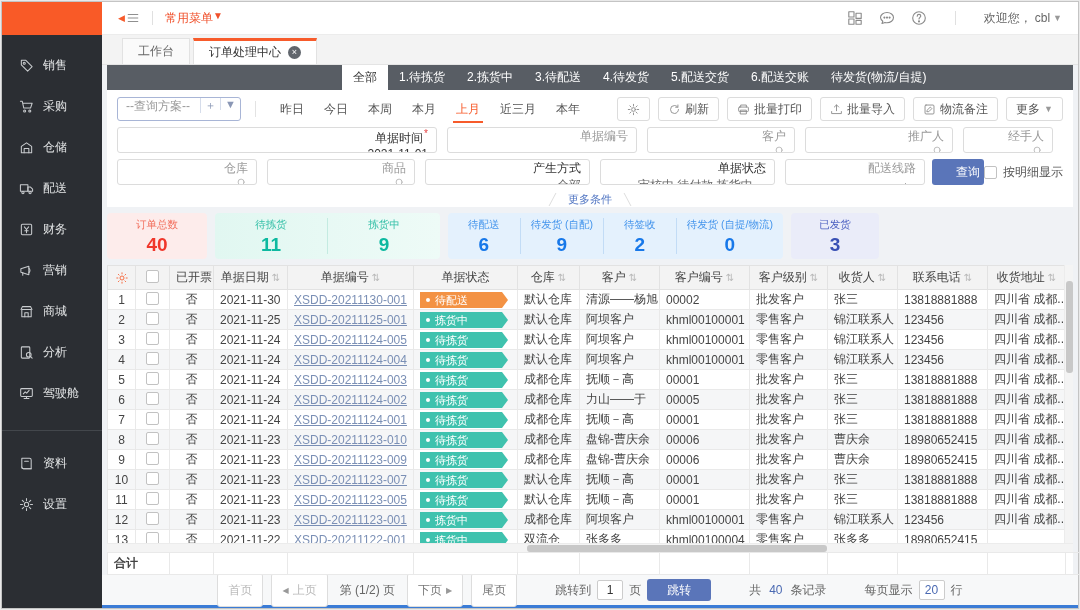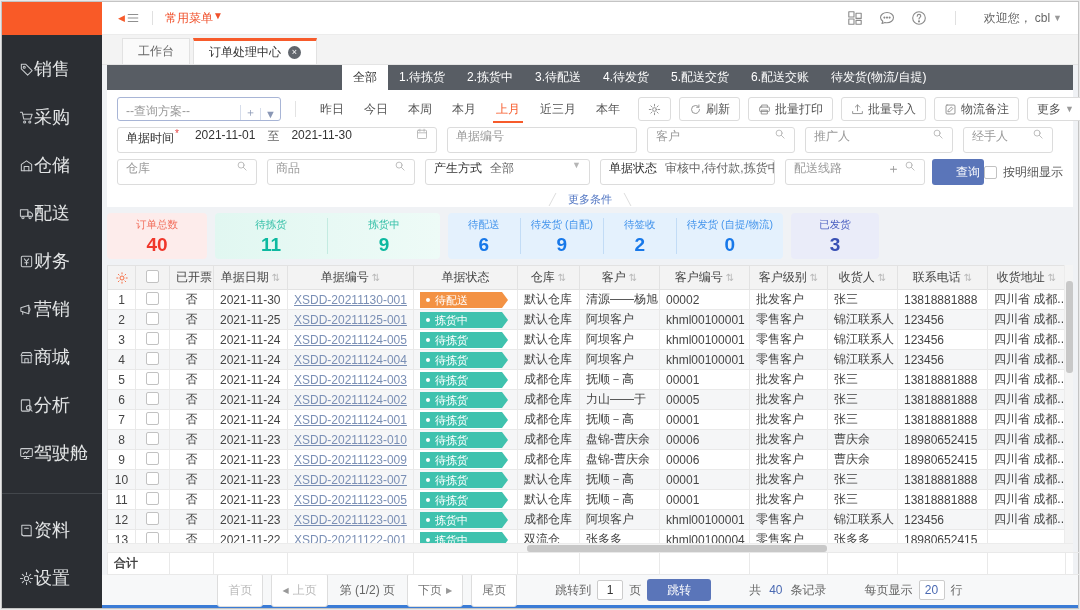--- a/index.html
+++ b/index.html
@@ -4,21 +4,21 @@
 <style>
   * { margin:0; padding:0; box-sizing:border-box; }
   html,body { width:1080px; height:610px; overflow:hidden; background:#e9e9e9; }
   body { font-family:"Liberation Sans","DejaVu Sans",sans-serif; font-size:12px; color:#333; }
   .app { display:flex; width:1078px; height:608px; margin:1px; border:1px solid #c4c4c4; background:#f0f2f5; }
 
   
   .sidebar { width:100px; flex-shrink:0; background:#2b2e33; display:flex; flex-direction:column; }
   .logo { height:33px; background:#f95a27; flex-shrink:0; }
   .side-nav { padding-top:10px; }
-  .side-item { display:flex; align-items:center; padding:12px 0 12px 17px; color:#e3e5e6; font-size:18px; cursor:pointer; }
+  .side-item { display:flex; align-items:center; gap:9px; padding:12px 0 12px 17px; color:#e3e5e6; font-size:12px; cursor:pointer; }
   .side-item .ico svg { width:15px; height:15px; stroke:#c9cccf; }
   .side-divider { border-top:1px solid #43474c; margin:16px 0 12px; }
 
   .main { flex:1; min-width:0; display:flex; flex-direction:column; border-bottom:3px solid #3b7cd6; background:#f0f2f5; }
 
   
   .topbar { height:33px; flex-shrink:0; background:#fff; display:flex; align-items:center; padding:0 16px; border-bottom:1px solid #ececec; }
   .collapse { display:flex; align-items:center; gap:1px; cursor:pointer; }
   .collapse .tri { color:#f75b2b; font-size:9px; }
   .collapse svg { width:14px; height:14px; stroke:#8a8a8a; }
@@ -38,32 +38,32 @@
 
   
   .statusbar { height:25px; flex-shrink:0; background:#585d64; margin:0 5px; display:flex; align-items:stretch; padding-left:235px; }
   .stab { display:flex; align-items:center; padding:0 11px; color:#fff; cursor:pointer; white-space:nowrap; }
   .stab.active { background:#fff; color:#333; }
 
   
   .filter { background:#fff; margin:0 5px; padding:7px 10px 0; flex-shrink:0; }
   .f-row { display:flex; align-items:center; margin-bottom:6px; }
   .f-fields { display:flex; align-items:center; flex:1; min-width:0; }
-  .scheme { width:164px; height:24px; border:1px solid #a8b5d6; border-radius:3px; display:flex; align-items:flex-end; color:#999; background:#fff; cursor:pointer; flex-shrink:0; }
+  .scheme { width:124px; height:24px; border:1px solid #a8b5d6; border-radius:3px; display:flex; align-items:flex-start; color:#999; background:#fff; cursor:pointer; flex-shrink:0; }
   .scheme .sch-lbl { flex:1; padding-left:8px; }
   .scheme .sch-btn { width:20px; text-align:center; color:#8a97b5; border-left:1px solid #d6ddeb; font-size:11px; }
   .vdiv { width:1px; height:16px; background:#e3e3e3; margin:0 14px; flex-shrink:0; }
   .shortcut { margin:0 10px; color:#555; cursor:pointer; position:relative; white-space:nowrap; }
   .shortcut.active { color:#f75b2b; }
   .shortcut.active::after { content:""; position:absolute; left:-3px; right:-3px; bottom:-5px; height:2px; background:#f75b2b; }
   .f-spacer { flex:1; }
   .tbtn { height:24px; display:flex; align-items:center; gap:4px; padding:0 9px; border:1px solid #dcdcdc; border-radius:3px; background:#fff; color:#555; margin-left:8px; cursor:pointer; font-size:12px; white-space:nowrap; }
   .tbtn .ico svg { width:13px; height:13px; stroke:#8a8a8a; }
   .tbtn .caret { font-size:9px; color:#999; }
-  .ffield { height:26px; border:1px solid #dcdcdc; border-radius:3px; display:flex; align-items:flex-start; padding:0 8px; margin-right:10px; background:#fff; flex-shrink:1; min-width:0; overflow:hidden; }
+  .ffield { height:26px; border:1px solid #dcdcdc; border-radius:3px; display:flex; align-items:flex-end; padding:0 8px; margin-right:10px; background:#fff; flex-shrink:1; min-width:0; overflow:hidden;flex-direction:column; }
   .fl { color:#999; white-space:nowrap; }
   .fld { color:#333; white-space:nowrap; }
   .req { color:#e64242; margin-left:1px; }
   .fval { color:#333; white-space:nowrap; }
   .fsep { color:#666; margin:0 12px; }
   .fico { margin-left:auto; color:#b5b5b5; }
   .fico svg { width:12px; height:12px; stroke:#b0b0b0; display:block; }
   .fplus { margin-left:auto; color:#999; font-size:13px; margin-right:4px; }
   .search-btn { width:52px; height:26px; background:#5a75b9; color:#fff; border:none; border-radius:3px; font-size:12px; cursor:pointer; flex-shrink:0;padding-left:20px; }
   .detail-chk { display:flex; align-items:center; gap:6px; color:#555; white-space:nowrap; flex-shrink:0; cursor:pointer; }

